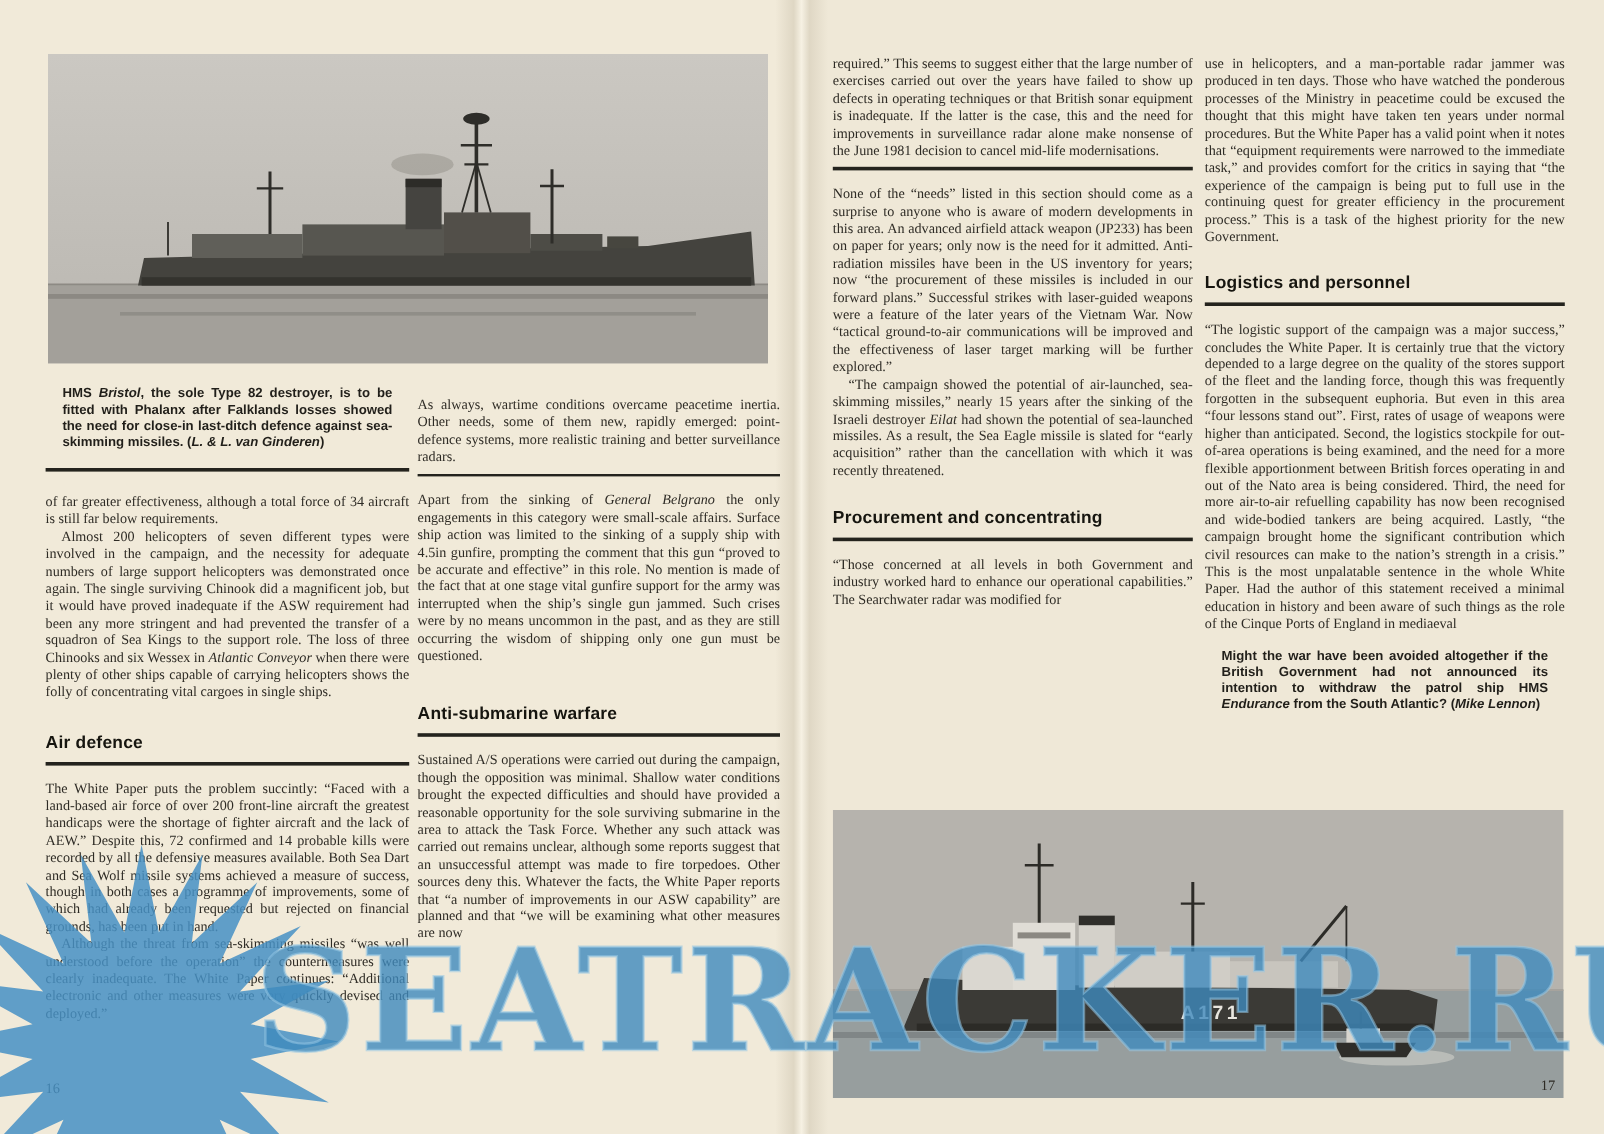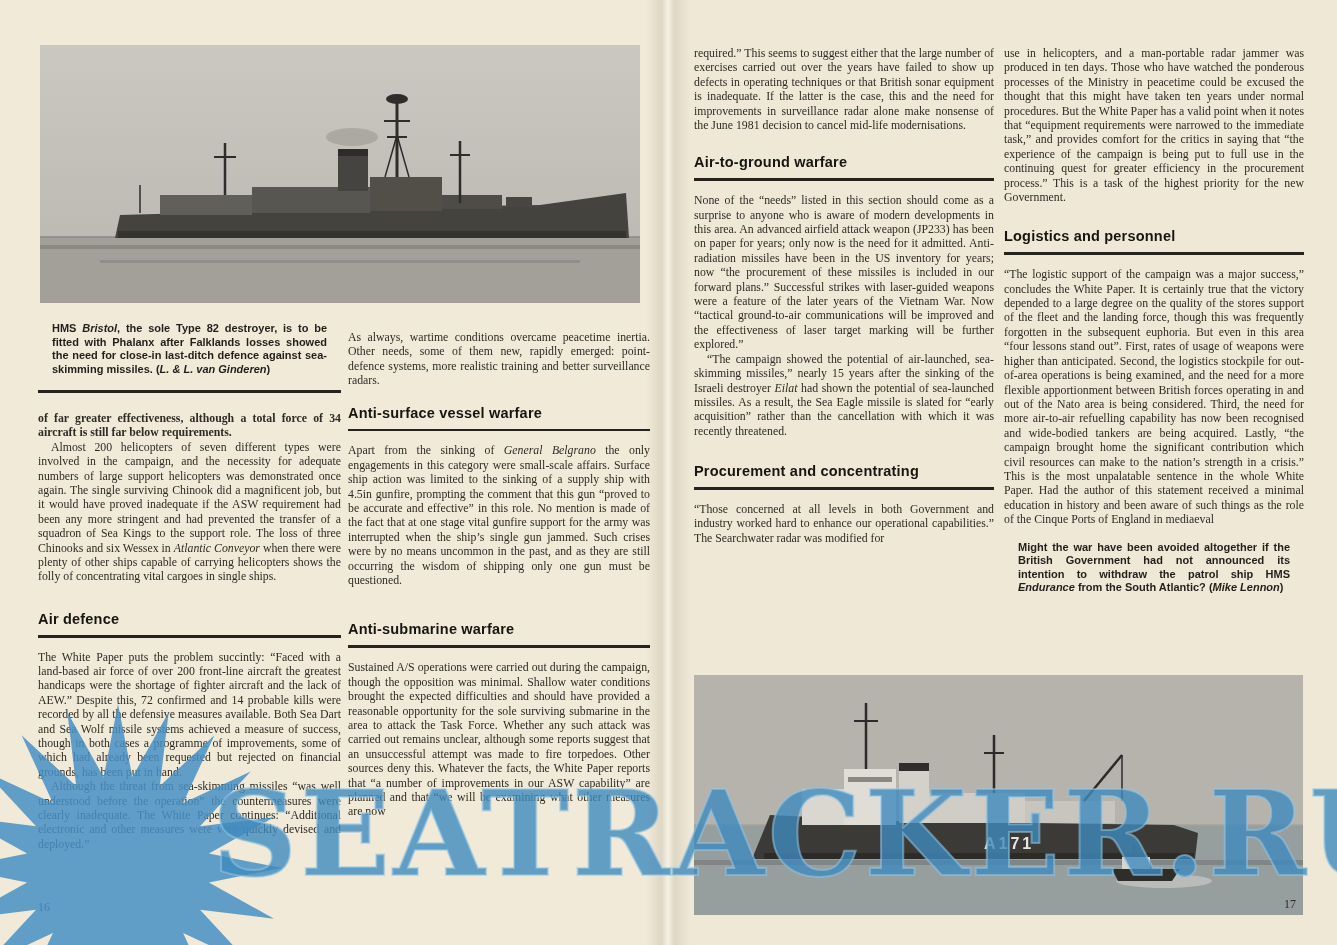--- a/index.html
+++ b/index.html
@@ -94,41 +94,39 @@
   <line x1="410" y1="110" x2="430" y2="110" stroke="#2e2d29" stroke-width="2"></line>
   <line x1="185" y1="98" x2="185" y2="150" stroke="#2e2d29" stroke-width="2.5"></line>
   <line x1="174" y1="112" x2="196" y2="112" stroke="#2e2d29" stroke-width="2"></line>
   <line x1="100" y1="140" x2="100" y2="168" stroke="#2e2d29" stroke-width="1.5"></line>
   <ellipse cx="312" cy="92" rx="26" ry="9" fill="rgba(125,122,116,0.35)"></ellipse>
 </svg>
 
 <div class="col" id="l-col1">
   <p class="caption"><span>HMS </span><span class="it">Bristol</span><span>, the sole Type 82 destroyer, is to be fitted with Phalanx after Falklands losses showed the need for close-in last-ditch defence against sea-skimming missiles. (</span><span class="it">L. &amp; L. van Ginderen</span><span>)</span></p>
   <div class="cap-rule"></div>
-  <p class="body-p" style="margin-top:18px;font-weight:bold;"><span>of far greater effectiveness, although a total force of 34 aircraft is still far below requirements.</span></p>
+  <p class="body-p" style="margin-top:18px;"><span>of far greater effectiveness, although a total force of 34 aircraft is still far below requirements.</span></p>
   <p class="body-p indent"><span>Almost 200 helicopters of seven different types were involved in the campaign, and the necessity for adequate numbers of large support helicopters was demonstrated once again. The single surviving Chinook did a magnificent job, but it would have proved inadequate if the ASW requirement had been any more stringent and had prevented the transfer of a squadron of Sea Kings to the support role. The loss of three Chinooks and six Wessex in </span><span class="it">Atlantic Conveyor</span><span> when there were plenty of other ships capable of carrying helicopters shows the folly of concentrating vital cargoes in single ships.</span></p>
   <h2 class="section-h" style="margin-top:27px;">Air defence</h2>
   <div class="h-rule"></div>
   <p class="body-p"><span>The White Paper puts the problem succintly: “Faced with a land-based air force of over 200 front-line aircraft the greatest handicaps were the shortage of fighter aircraft and the lack of AEW.” Despite this, 72 confirmed and 14 probable kills were recorded by all the defensive measures available. Both Sea Dart and Sea Wolf missile systems achieved a measure of success, though in both cases a programme of improvements, some of which had already been requested but rejected on financial grounds, has been put in hand.</span></p>
   <p class="body-p indent"><span>Although the threat from sea-skimming missiles “was well understood before the operation” the countermeasures were clearly inadequate. The White Paper continues: “Additional electronic and other measures were very quickly devised and deployed.”</span></p>
 </div>
 
 <div class="col" id="l-col2">
   <p class="body-p"><span>As always, wartime conditions overcame peacetime inertia. Other needs, some of them new, rapidly emerged: point-defence systems, more realistic training and better surveillance radars.</span></p>
-  <h2 class="section-h" style="margin-top:17px;">Anti-surface vessel warfare</h2>
   <div class="h-rule"></div>
   <p class="body-p"><span>Apart from the sinking of </span><span class="it">General Belgrano</span><span> the only engagements in this category were small-scale affairs. Surface ship action was limited to the sinking of a supply ship with 4.5in gunfire, prompting the comment that this gun “proved to be accurate and effective” in this role. No mention is made of the fact that at one stage vital gunfire support for the army was interrupted when the ship’s single gun jammed. Such crises were by no means uncommon in the past, and as they are still occurring the wisdom of shipping only one gun must be questioned.</span></p>
   <h2 class="section-h" style="margin-top:34px;">Anti-submarine warfare</h2>
   <div class="h-rule"></div>
   <p class="body-p"><span>Sustained A/S operations were carried out during the campaign, though the opposition was minimal. Shallow water conditions brought the expected difficulties and should have provided a reasonable opportunity for the sole surviving submarine in the area to attack the Task Force. Whether any such attack was carried out remains unclear, although some reports suggest that an unsuccessful attempt was made to fire torpedoes. Other sources deny this. Whatever the facts, the White Paper reports that “a number of improvements in our ASW capability” are planned and that “we will be examining what other measures are now</span></p>
 </div>
 
 <div class="col" id="r-col1">
   <p class="body-p"><span>required.” This seems to suggest either that the large number of exercises carried out over the years have failed to show up defects in operating techniques or that British sonar equipment is inadequate. If the latter is the case, this and the need for improvements in surveillance radar alone make nonsense of the June 1981 decision to cancel mid-life modernisations.</span></p>
-  <h2 class="section-h" style="margin-top:22px;">Air-to-ground warfare</h2>
   <div class="h-rule"></div>
   <p class="body-p"><span>None of the “needs” listed in this section should come as a surprise to anyone who is aware of modern developments in this area. An advanced airfield attack weapon (JP233) has been on paper for years; only now is the need for it admitted. Anti-radiation missiles have been in the US inventory for years; now “the procurement of these missiles is included in our forward plans.” Successful strikes with laser-guided weapons were a feature of the later years of the Vietnam War. Now “tactical ground-to-air communications will be improved and the effectiveness of laser target marking will be further explored.”</span></p>
   <p class="body-p indent"><span>“The campaign showed the potential of air-launched, sea-skimming missiles,” nearly 15 years after the sinking of the Israeli destroyer </span><span class="it">Eilat</span><span> had shown the potential of sea-launched missiles. As a result, the Sea Eagle missile is slated for “early acquisition” rather than the cancellation with which it was recently threatened.</span></p>
   <h2 class="section-h" style="margin-top:25px;">Procurement and concentrating</h2>
   <div class="h-rule"></div>
   <p class="body-p"><span>“Those concerned at all levels in both Government and industry worked hard to enhance our operational capabilities.” The Searchwater radar was modified for</span></p>
 </div>
 
 <div class="col" id="r-col2">
   <p class="body-p"><span>use in helicopters, and a man-portable radar jammer was produced in ten days. Those who have watched the ponderous processes of the Ministry in peacetime could be excused the thought that this might have taken ten years under normal procedures. But the White Paper has a valid point when it notes that “equipment requirements were narrowed to the immediate task,” and provides comfort for the critics in saying that “the experience of the campaign is being put to full use in the continuing quest for greater efficiency in the procurement process.” This is a task of the highest priority for the new Government.</span></p>

